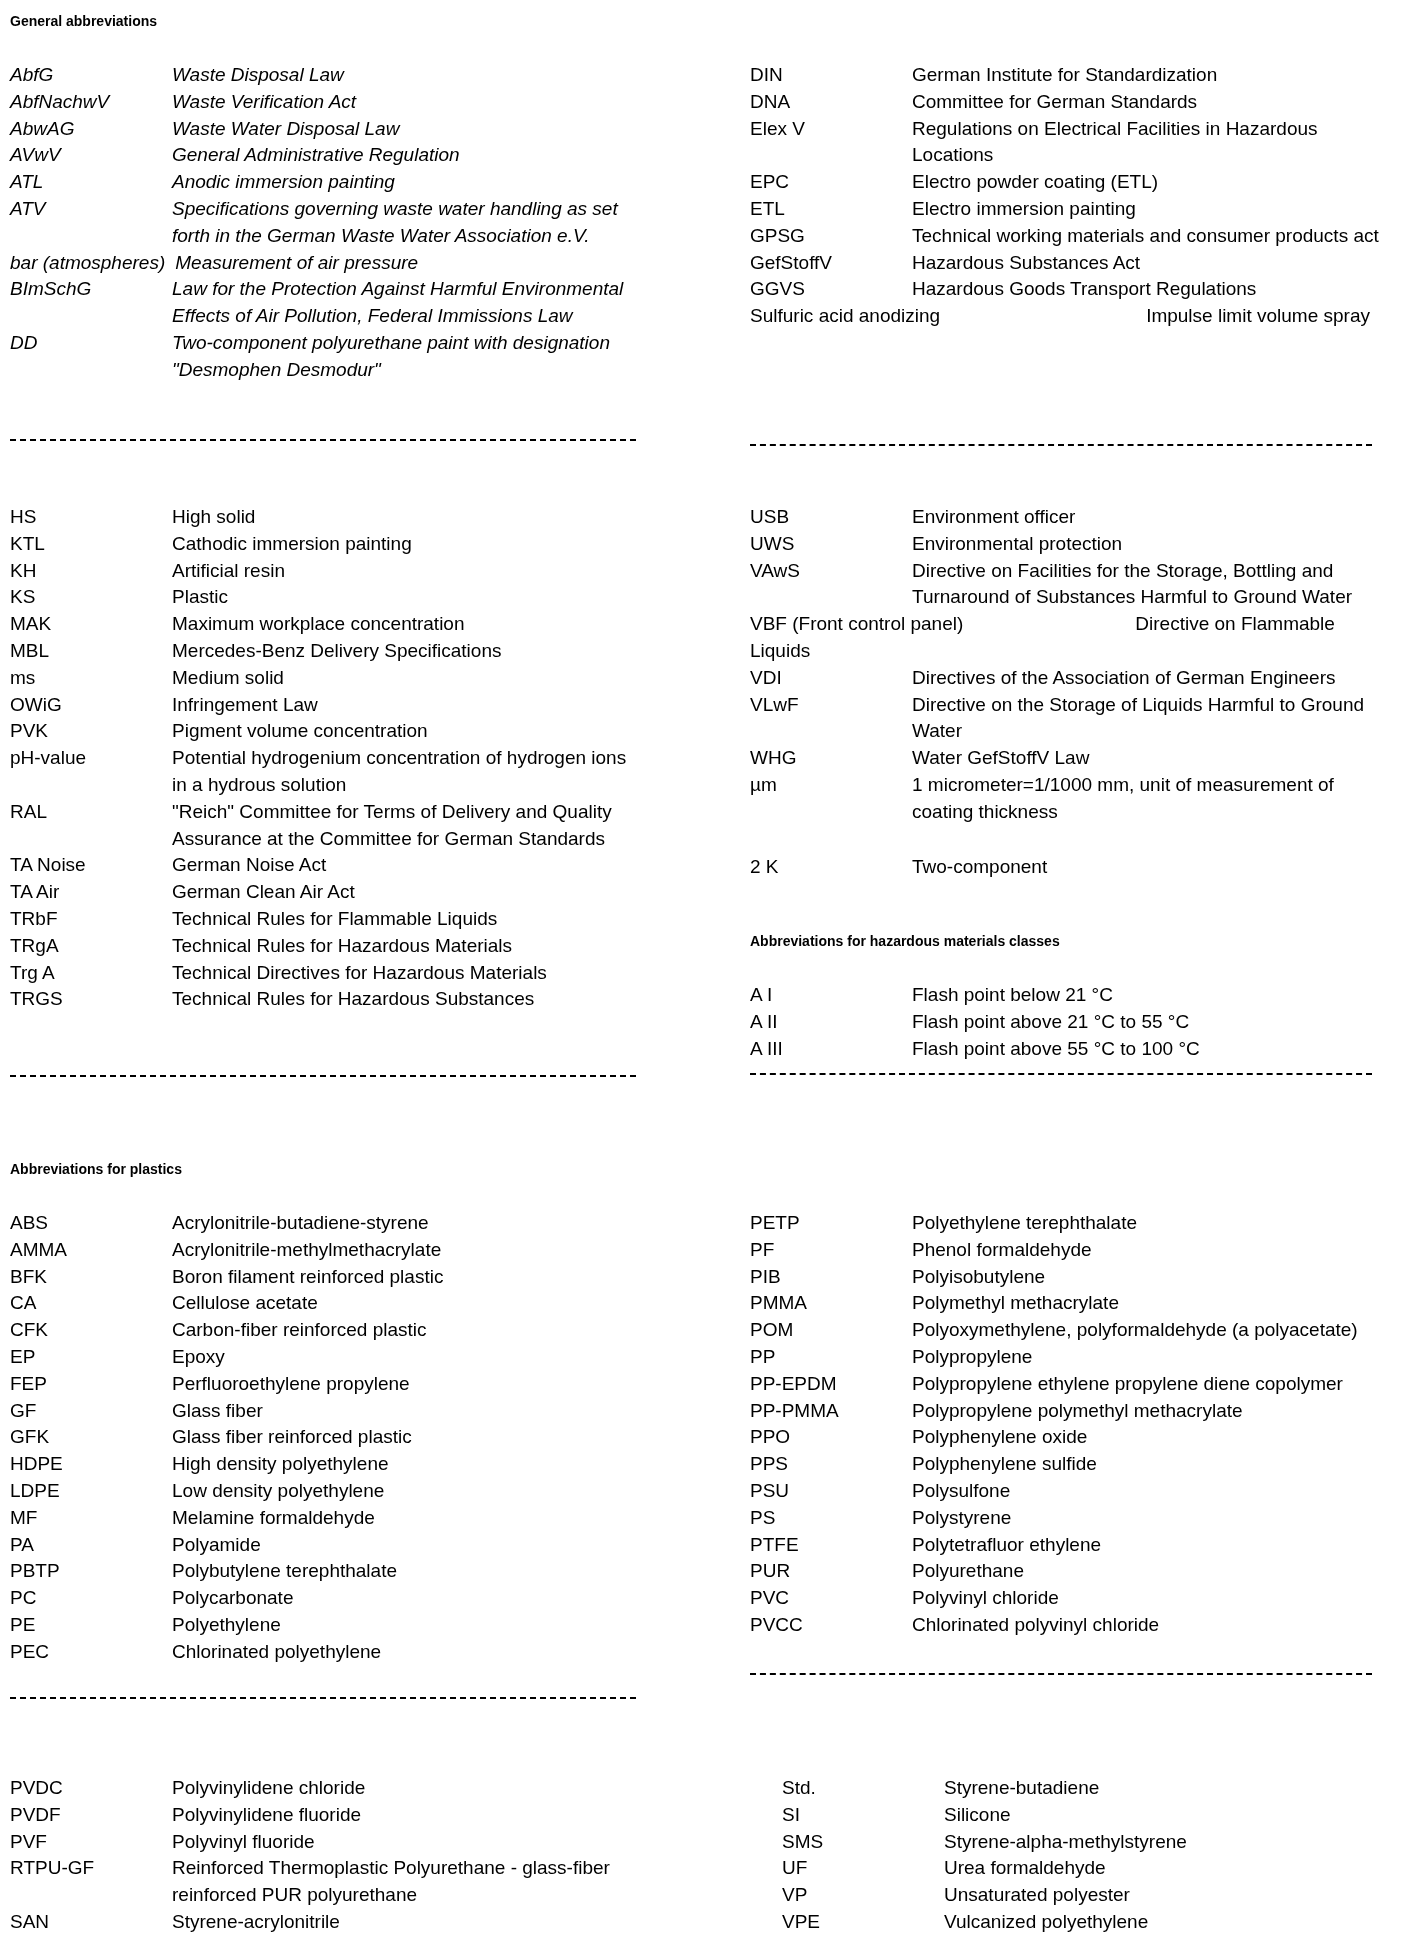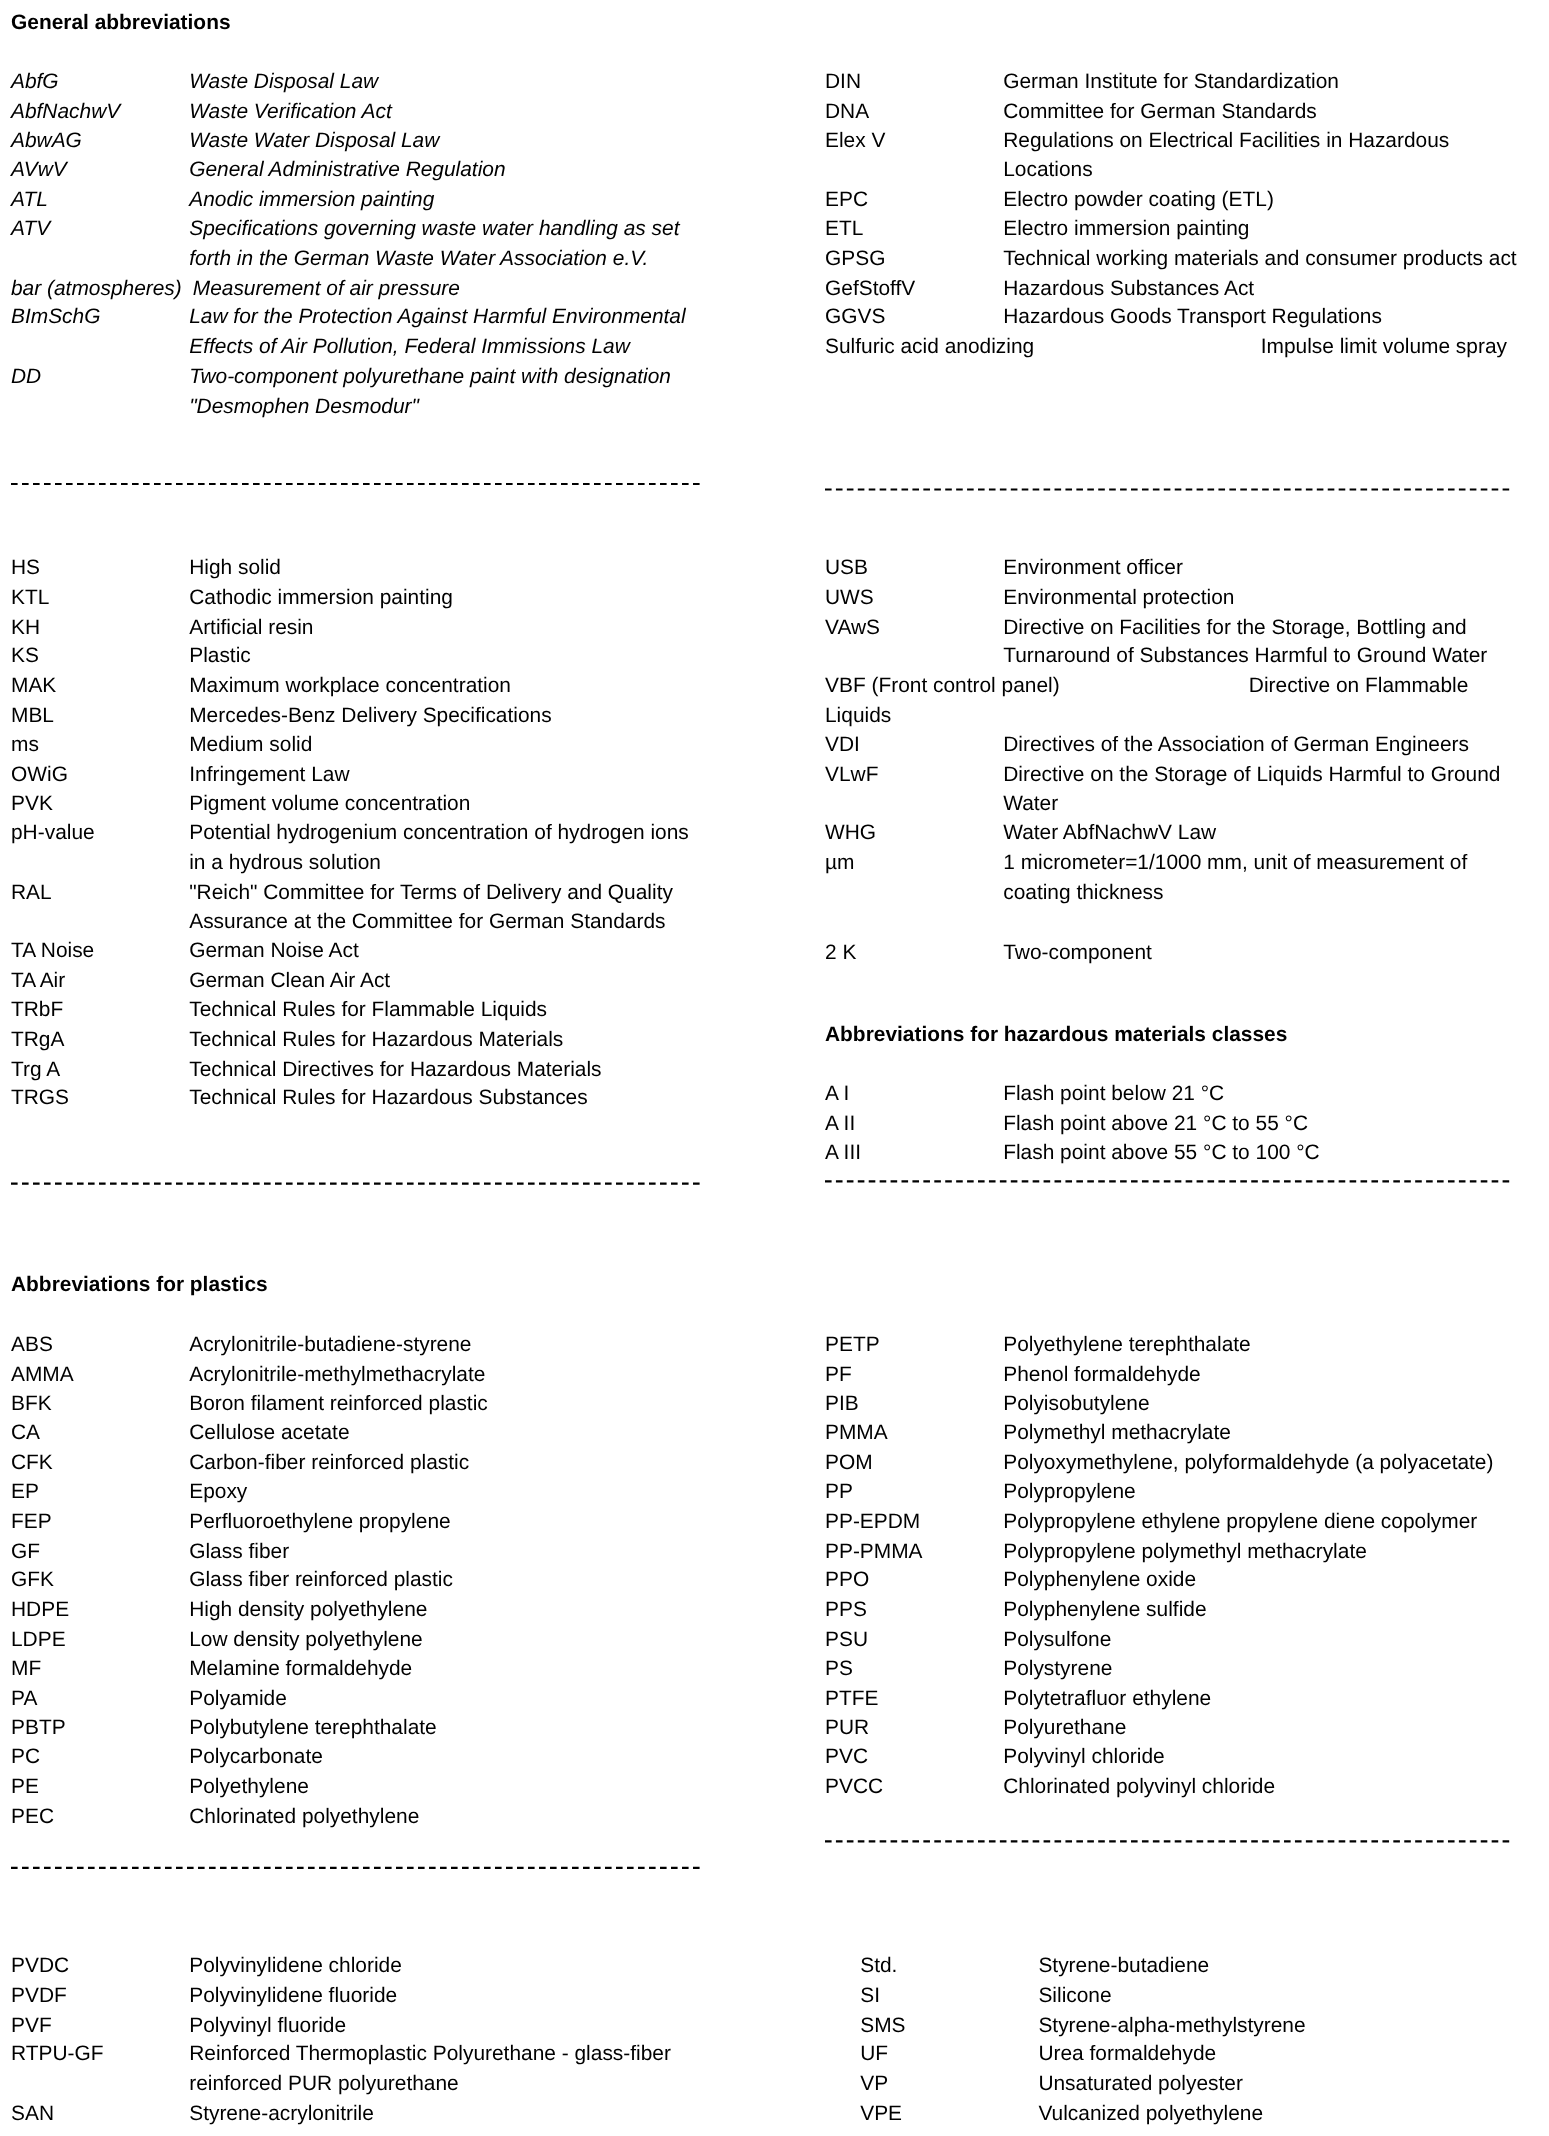--- a/index.html
+++ b/index.html
@@ -1,21 +1,21 @@
 <!DOCTYPE html>
 <html><head>
 <meta charset="utf-8">
 <style>
   html, body { margin: 0; padding: 0; background: #ffffff; }
   body {
     width: 1408px; height: 1942px; position: relative; overflow: hidden;
     font-family: "Liberation Sans", sans-serif; color: #000000;
     font-size: 19px; line-height: 26.8px;
   }
-  .heading { position: absolute; font-weight: bold; font-size: 19px; line-height: 26px; white-space: nowrap; }
+  .heading { position: absolute; font-weight: bold; font-size: 14px; line-height: 26px; white-space: nowrap; }
   .block { position: absolute; }
   .block.left { left: 10px; width: 626px; }
   .block.right { left: 750px; width: 635px; }
   .row { position: relative; display: block; min-height: 26.8px; }
   .row .abbr { position: absolute; left: 0; top: 0; white-space: nowrap; }
   .row .desc { display: block; margin-left: 162px; }
   .block.right .row .desc { margin-left: 162px; }
   .row.wide .desc { margin-left: 0; }
   .row.wide .abbr { position: static; display: inline; }
   .row.wide .gap { display: inline-block; width: 10px; }
@@ -193,21 +193,21 @@
     <div class="row">
       <span class="abbr">VDI</span>
       <span class="desc">Directives of the Association of German Engineers</span>
     </div>
     <div class="row">
       <span class="abbr">VLwF</span>
       <span class="desc">Directive on the Storage of Liquids Harmful to Ground Water</span>
     </div>
     <div class="row">
       <span class="abbr">WHG</span>
-      <span class="desc">Water AbfNachwV Law</span>
+      <span class="desc">Water GefStoffV Law</span>
     </div>
     <div class="row">
       <span class="abbr">µm</span>
       <span class="desc">1 micrometer=1/1000 mm, unit of measurement of coating thickness</span>
     </div>
     <div class="row spaced">
       <span class="abbr">2 K</span>
       <span class="desc">Two-component</span>
     </div>
   </div>

